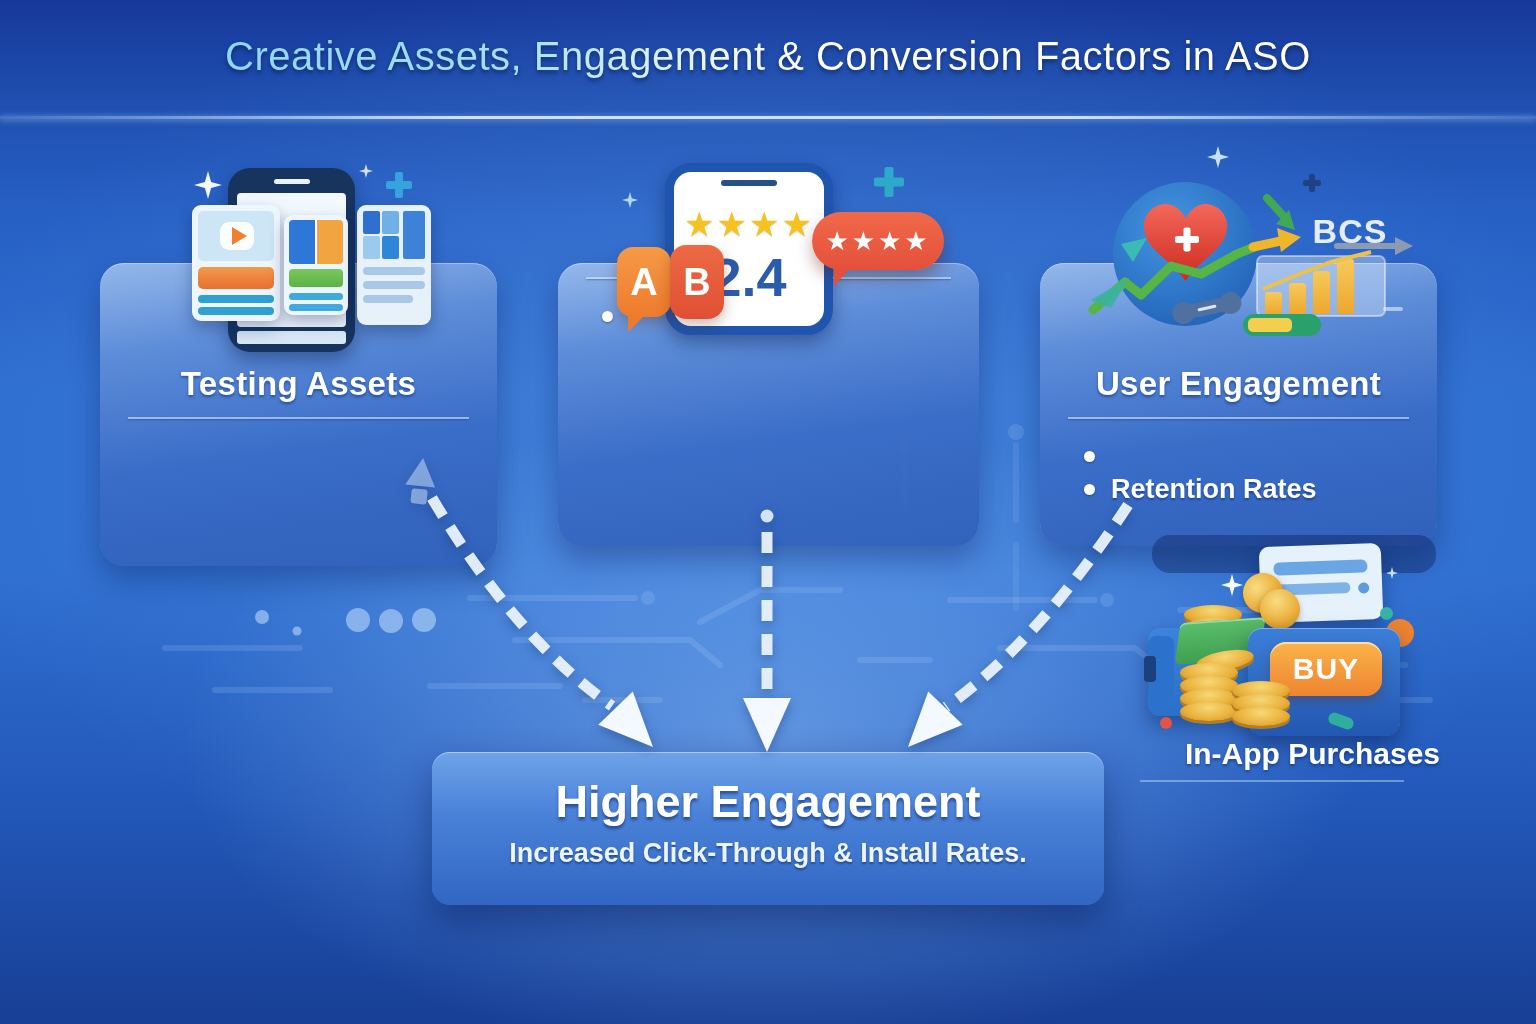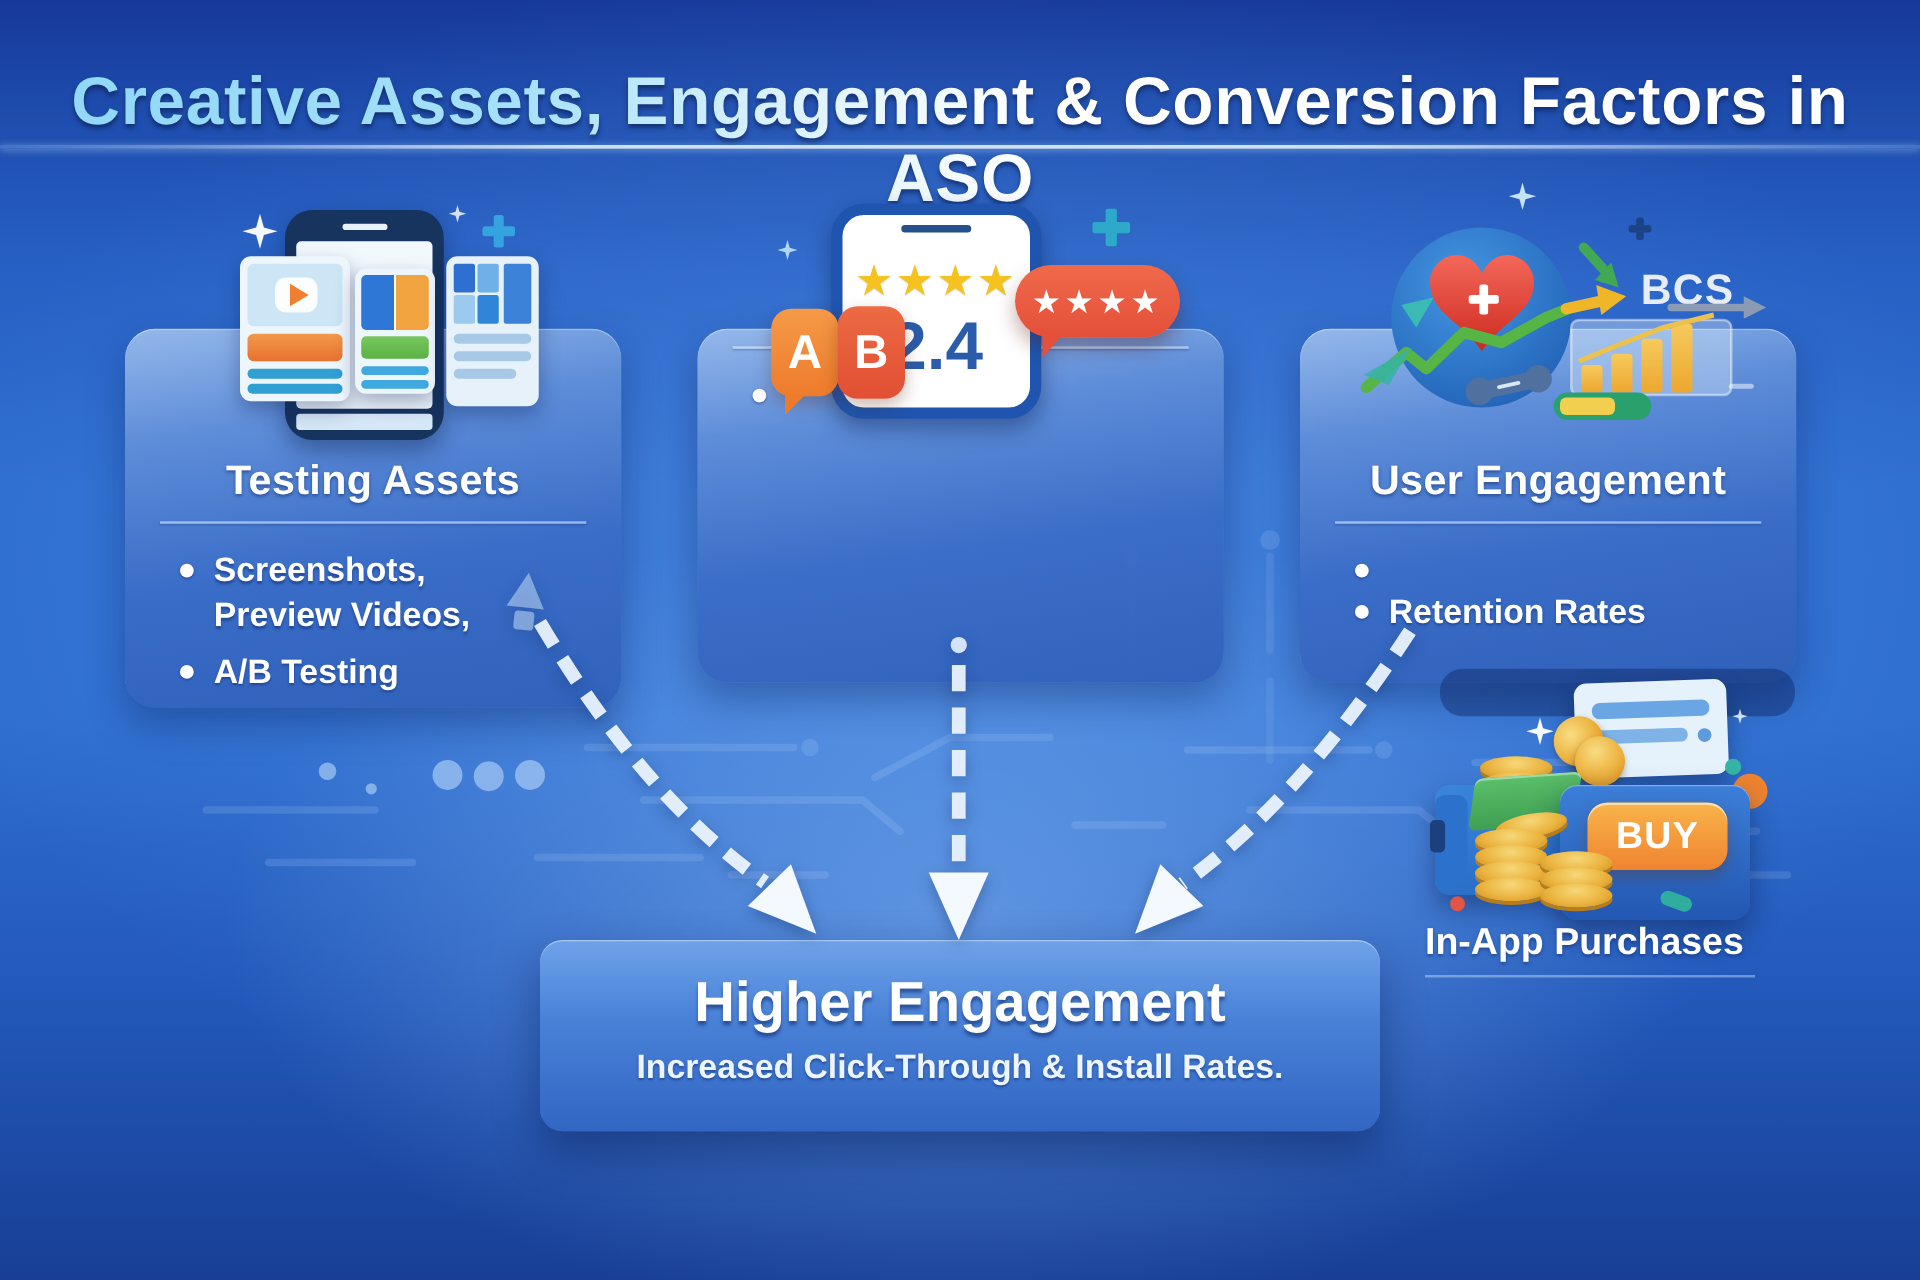--- a/index.html
+++ b/index.html
@@ -8,21 +8,21 @@
     font-family:"Liberation Sans",sans-serif;
     background:
       radial-gradient(950px 520px at 50% 72%, rgba(150,200,255,.45), rgba(150,200,255,0) 62%),
       radial-gradient(1250px 760px at 50% 44%, rgba(95,155,235,.42), rgba(95,155,235,0) 66%),
       radial-gradient(160% 120% at 50% 50%, rgba(0,0,0,0) 58%, rgba(8,22,80,.38) 100%),
       linear-gradient(180deg,#16389a 0%,#1e4dae 9%,#2760c4 21%,#2f6fd0 38%,#2f6fd0 56%,#2257b8 79%,#183f95 100%);
   }
   
   .title-wrap{position:absolute;top:34px;left:0;right:0;text-align:center;z-index:2;}
   .title-wrap h1{
-    margin:16px;font-size:54px;font-weight:700;letter-spacing:.5px;display:inline-block;
+    margin:0;font-size:40px;font-weight:400;letter-spacing:.5px;display:inline-block;
     background:linear-gradient(90deg,#8fd7f7 0%,#a5e0fa 26%,#d9f1fd 40%,#ffffff 54%,#ffffff 100%);
     -webkit-background-clip:text;background-clip:text;color:transparent;
     filter:drop-shadow(0 3px 2px rgba(8,25,70,.6));
   }
   .title-divider{
     position:absolute;top:116px;left:0;right:0;height:3px;z-index:2;
     background:linear-gradient(90deg,rgba(170,210,255,.25),rgba(235,247,255,.85) 30%,rgba(235,247,255,.85) 70%,rgba(170,210,255,.25));
     box-shadow:0 1px 6px rgba(200,235,255,.55);
   }
   
@@ -99,21 +99,21 @@
   .coin{width:58px;height:19px;border-radius:50%;background:radial-gradient(ellipse at 50% 30%,#f7d878 0%,#eab23c 58%,#c98a20 100%);box-shadow:0 3px 0 #b77d1a;}
   .wallet{left:8px;top:93px;width:130px;height:88px;border-radius:12px;background:linear-gradient(160deg,#3b86dd,#2366c0);box-shadow:0 10px 20px rgba(8,25,70,.4);}
   .wallet-flap{left:0;top:8px;width:26px;height:72px;border-radius:8px;background:#2c72cc;}
   .wallet-clasp{left:-4px;top:28px;width:12px;height:26px;border-radius:4px;background:#1c3f7e;}
   .money{left:30px;top:-8px;width:84px;height:42px;border-radius:6px;background:linear-gradient(180deg,#5bbf6a,#3f9e52);transform:skewX(-12deg) rotate(-4deg);box-shadow:inset 0 2px 0 rgba(255,255,255,.4);}
   .board{left:108px;top:93px;width:152px;height:108px;border-radius:14px;background:linear-gradient(180deg,#3c7fd8,#2257b2);box-shadow:0 10px 22px rgba(8,25,70,.45), inset 0 1px 0 rgba(255,255,255,.35);}
   .buy-btn{left:22px;top:14px;width:112px;height:54px;border-radius:16px;background:linear-gradient(180deg,#f9b44a,#ef8430);
     box-shadow:inset 0 2px 0 rgba(255,255,255,.55), 0 5px 12px rgba(110,45,0,.35);
     color:#fff;font-size:30px;font-weight:800;letter-spacing:1px;text-align:center;line-height:54px;}
   .deco-dot{border-radius:50%;}
-  .iap-label{left:0;right:0;top:202px;text-align:left;color:#fff;font-size:30px;font-weight:800;text-shadow:0 2px 3px rgba(15,40,100,.55);}
+  .iap-label{left:0;right:0;top:202px;text-align:right;color:#fff;font-size:30px;font-weight:800;text-shadow:0 2px 3px rgba(15,40,100,.55);}
   .iap-line{left:0;top:245px;width:264px;height:2px;background:rgba(200,225,250,.45);}
   svg{display:block;}
   .svg-layer{position:absolute;left:0;top:0;}
   #arrows{filter:drop-shadow(0 4px 6px rgba(10,35,90,.35));}
 </style>
 </head>
 <body>
 
 <div class="canvas">
 
@@ -152,31 +152,20 @@
   </svg>
 
   <div class="title-wrap">
     <h1>Creative Assets, Engagement &amp; Conversion Factors in ASO</h1>
   </div>
   <div class="title-divider"></div>
 
   <div class="card card-1">
     <h2>Testing Assets</h2>
     <div class="card-divider"></div>
-    <ul class="bullets">
-      <li>
-          <span class="dot"></span>
-          <span class="bullet-text">Screenshots,
-Preview Videos,</span>
-        </li>
-      <li>
-          <span class="dot"></span>
-          <span class="bullet-text">A/B Testing</span>
-        </li>
-    </ul>
   </div>
 
   <div class="card card-2">
     <div class="card-divider"></div>
     <ul class="bullets">
       <li>
           <span class="dot"></span>
         </li>
     </ul>
   </div>

